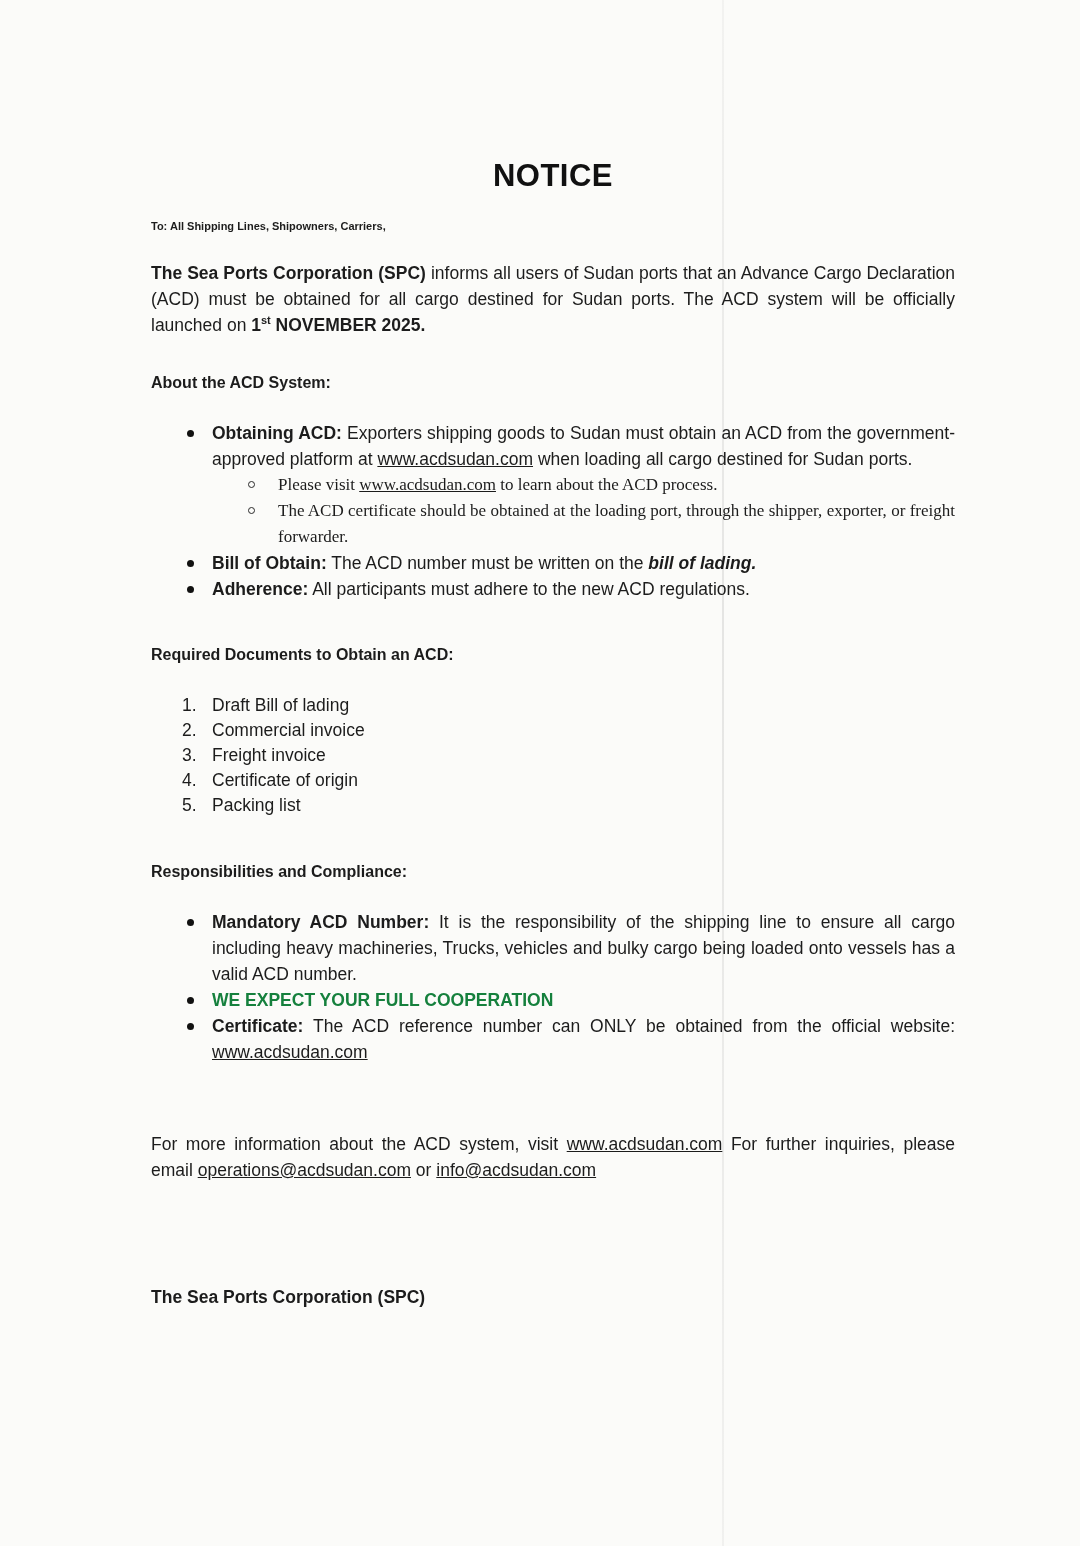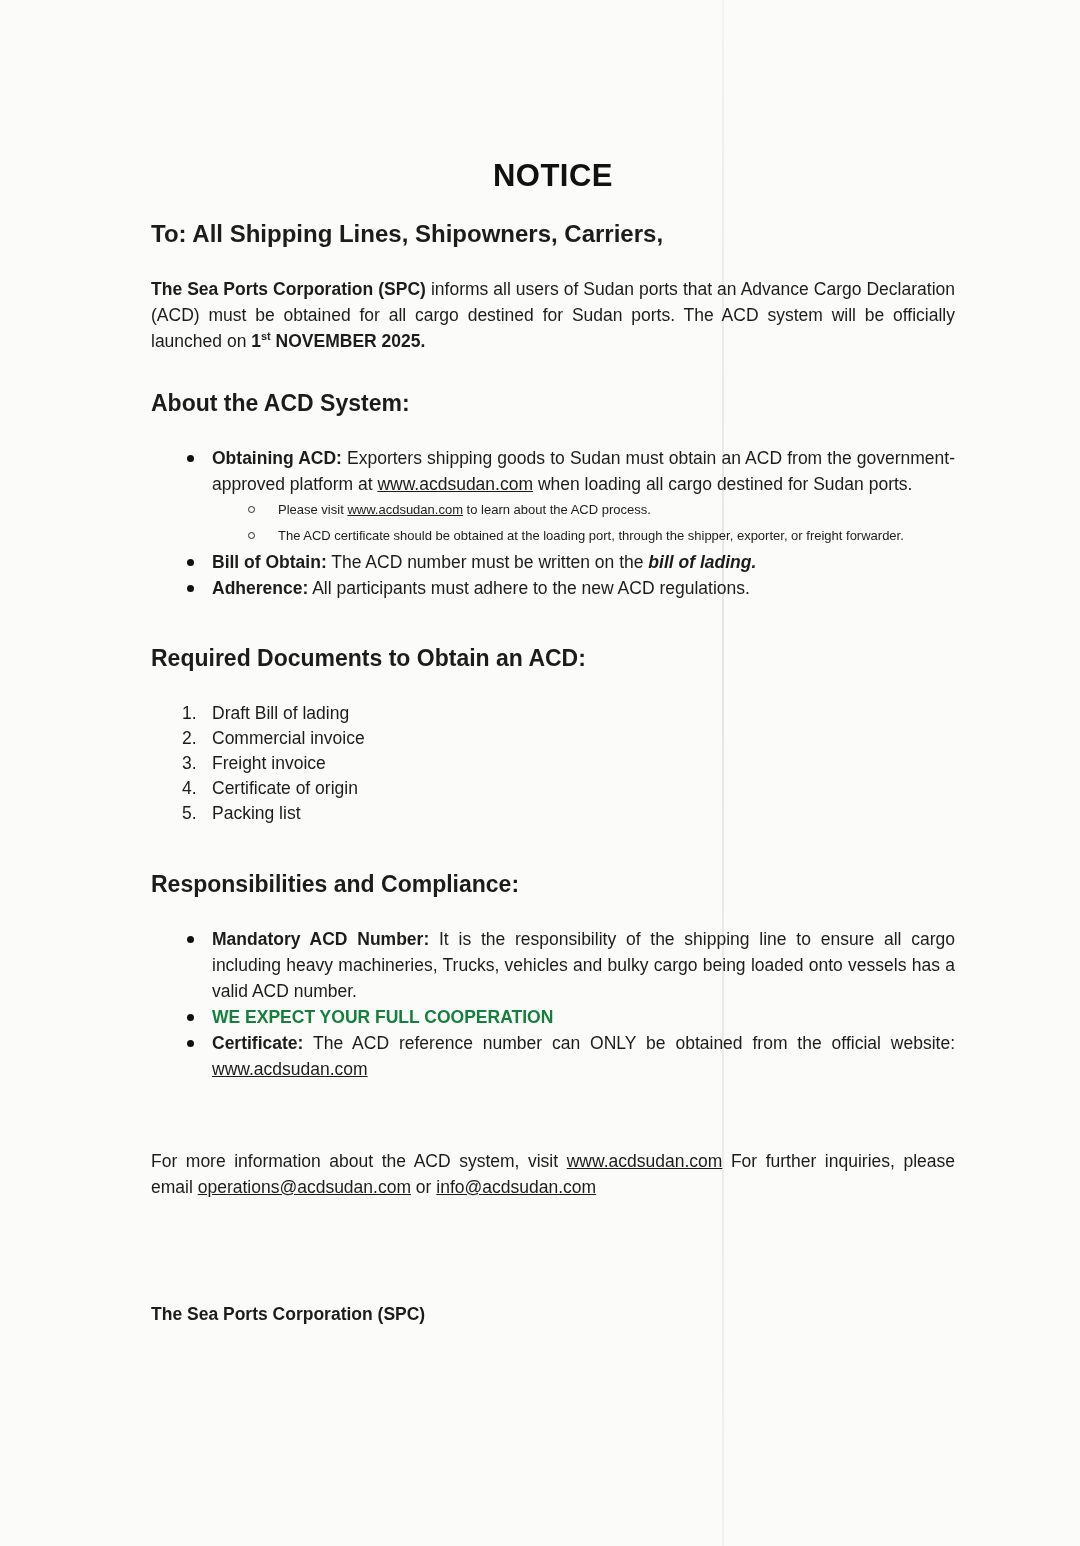--- a/index.html
+++ b/index.html
@@ -18,43 +18,43 @@
   .crease {
     position:absolute; left:722px; top:0; width:2px; height:100%;
     background:linear-gradient(to bottom,
       rgba(165,165,165,0.10), rgba(150,150,150,0.22) 40%, rgba(165,165,165,0.12));
     pointer-events:none;
   }
   .title {
     text-align:center; font-size:31px; font-weight:bold;
     letter-spacing:0.5px; color:#111;
   }
-  .to-line { margin-top:26px; font-weight:bold; font-size:24px; }
+  .to-line { margin-top:26px; font-weight:bold; font-size:11px; }
   .para {
     margin-top:28px; font-size:17.5px; line-height:26px;
     text-align:justify;
   }
   .b { font-weight:bold; }
   .bi { font-weight:bold; font-style:italic; }
   .gray { color:#15803d; font-weight:bold; }
   .link { text-decoration:underline; cursor:pointer;margin-top:32px; }
   sup.st { font-size:11px; font-weight:bold; vertical-align:super; line-height:0; }
-  .heading { font-weight:bold; font-size:23px; margin-top:36px; }
+  .heading { font-weight:bold; font-size:16px; margin-top:36px; }
   .blist { margin-top:28px; }
   .bullet {
     position:relative; padding-left:61px;
     font-size:17.5px; line-height:26px; text-align:justify;
   }
   .bullet .mark {
     position:absolute; left:36px; top:10px;
     width:7px; height:7px; border-radius:50%; background:#111;
   }
   .sub-bullet {
     position:relative; padding-left:127px;
-    font-size:13px; line-height:26px; text-align:justify;
+    font-size:17px; line-height:26px; text-align:justify;font-family:Liberation Serif, serif;
   }
   .sub-bullet .mark {
     position:absolute; left:97px; top:9px;
     width:7px; height:7px; border-radius:50%;
     border:1.5px solid #2a2a2a; background:transparent;
   }
   .numlist { margin-top:29px; }
   .numitem {
     position:relative; padding-left:61px;
     font-size:17.5px; line-height:25px;

